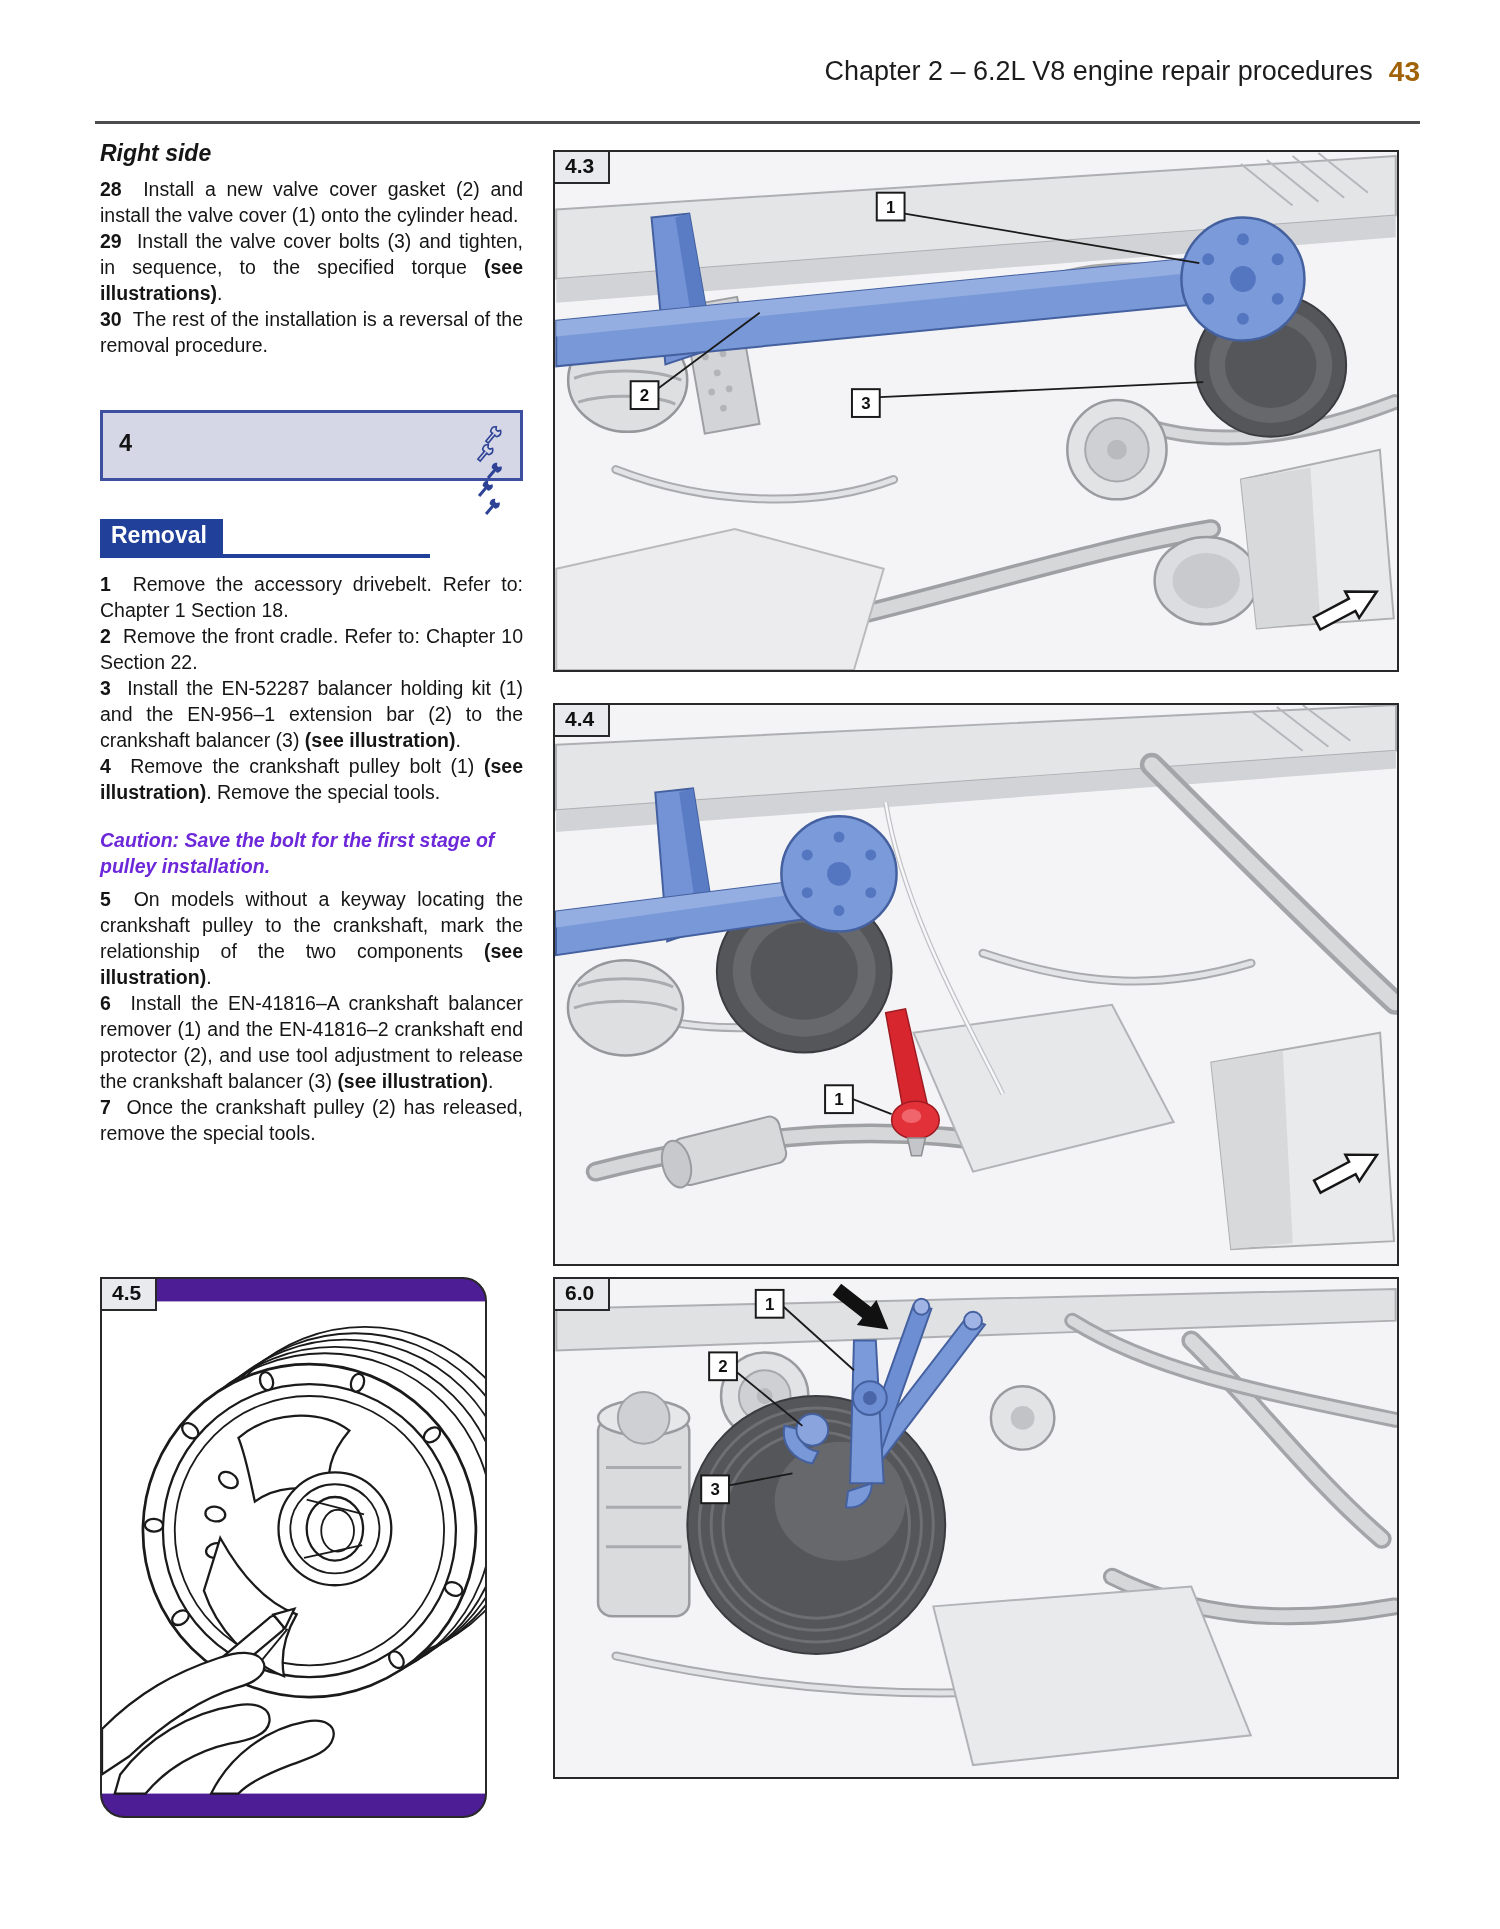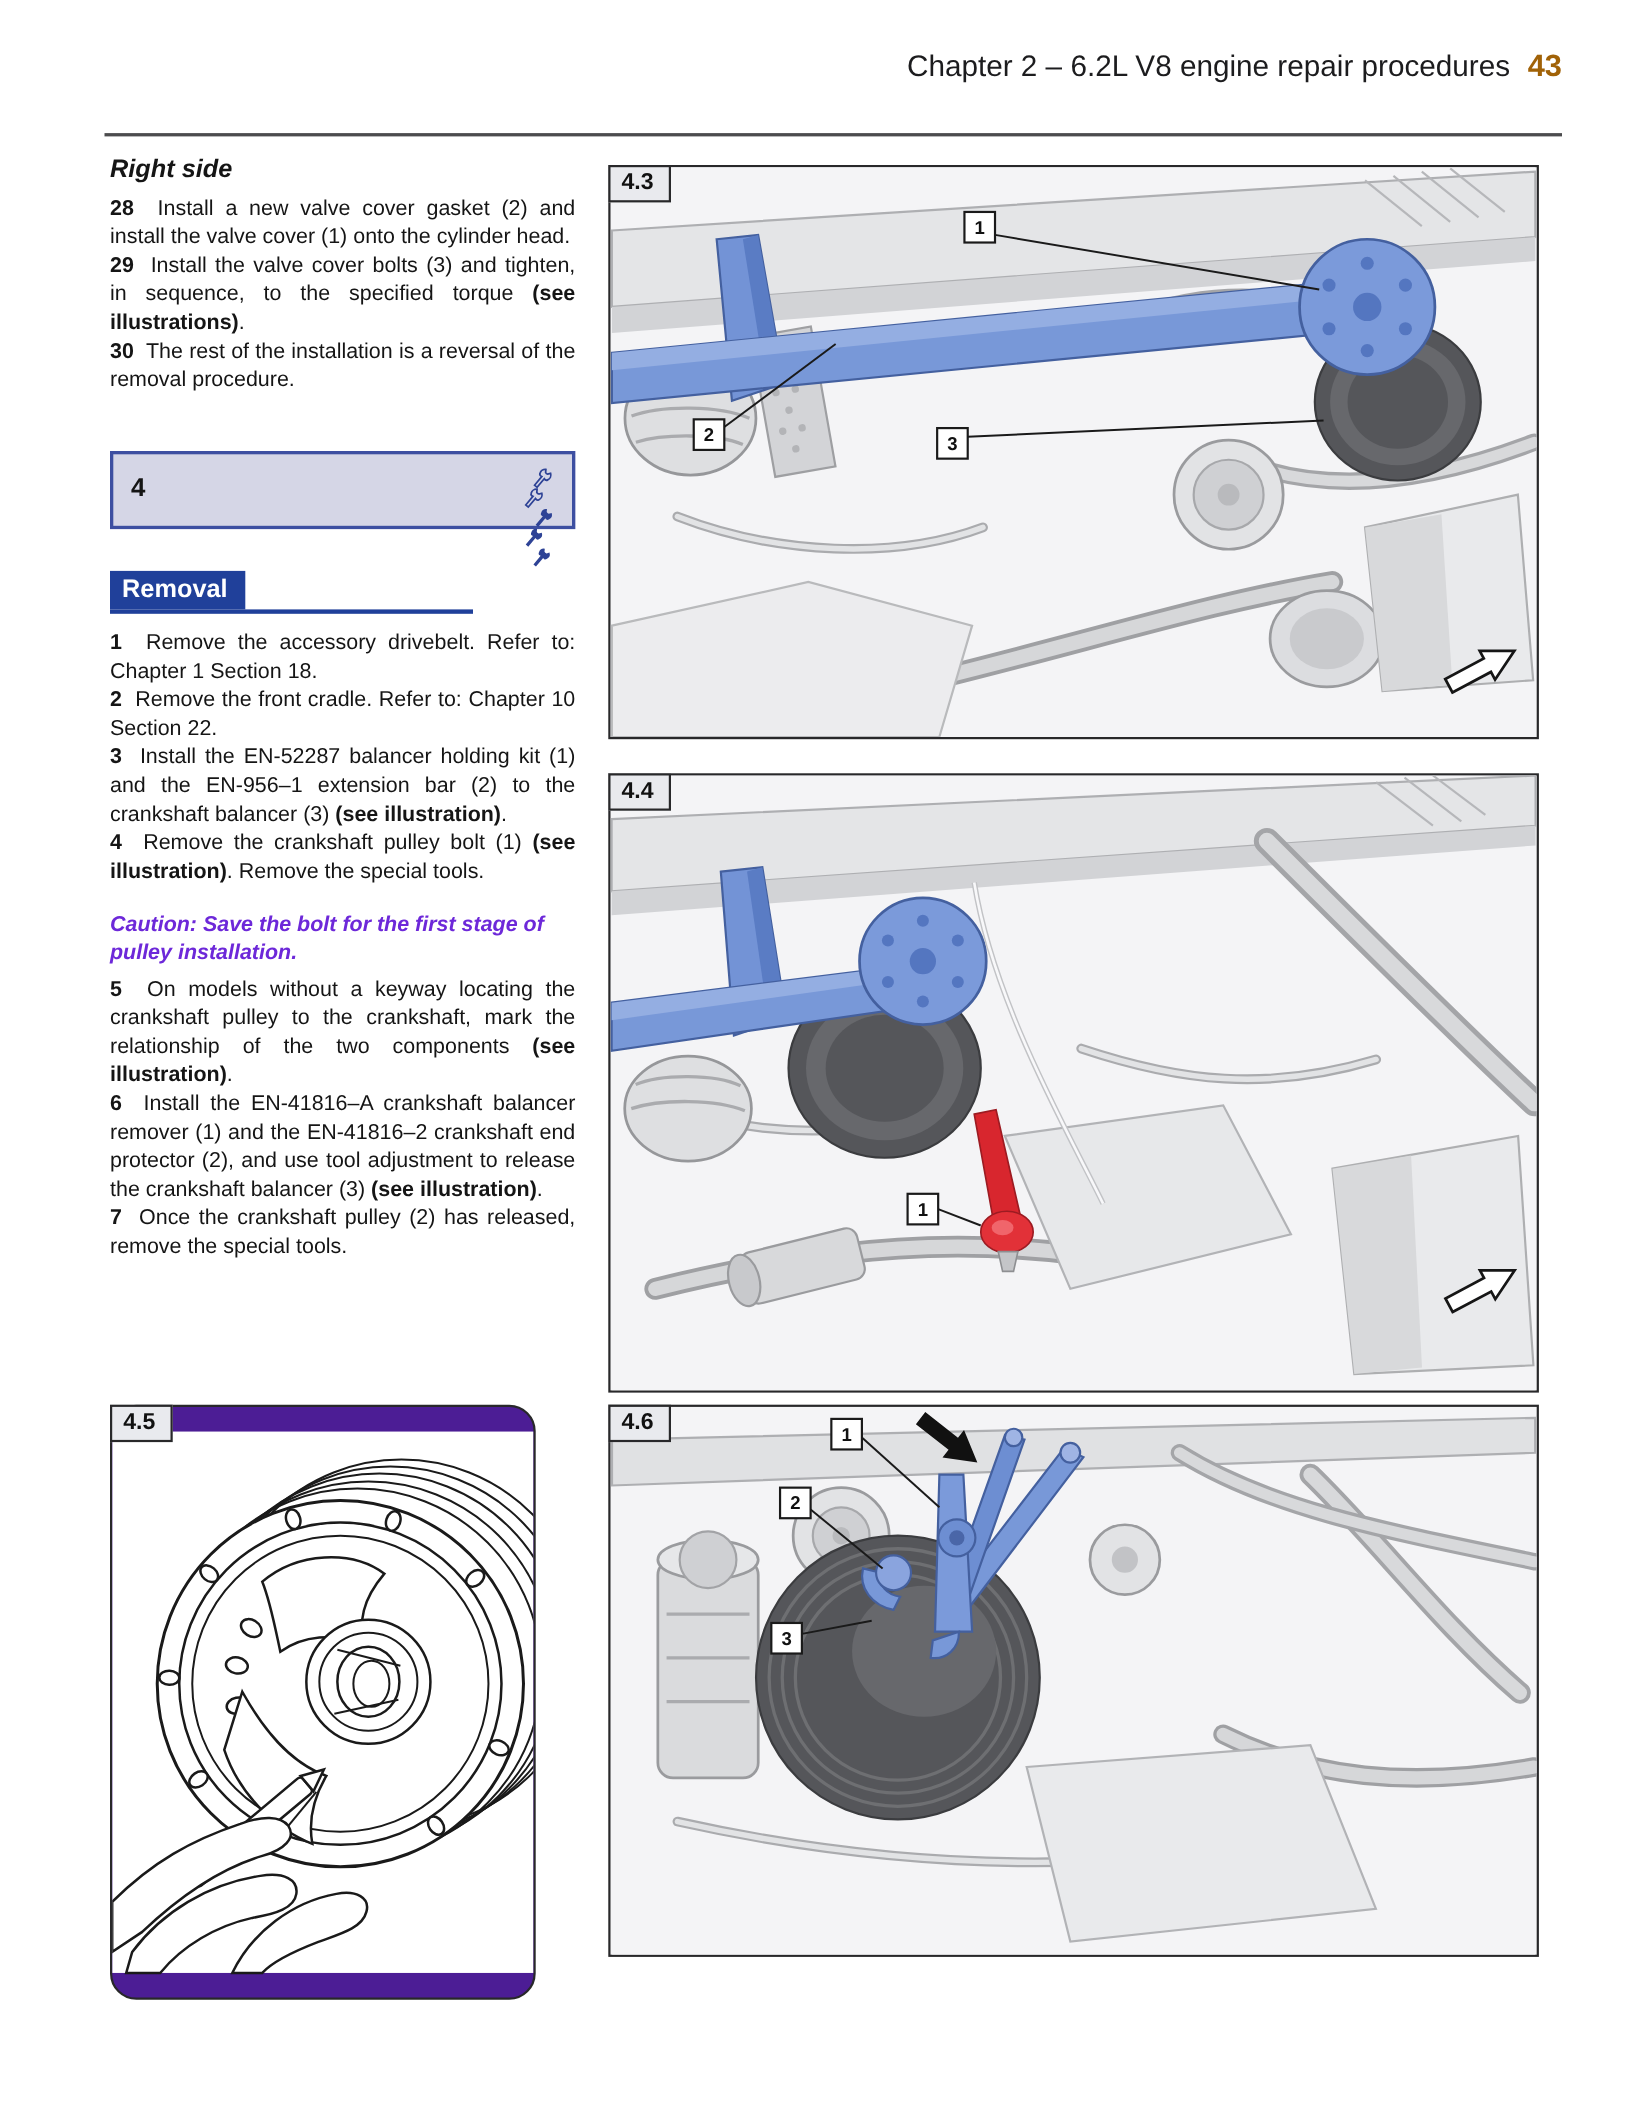--- a/index.html
+++ b/index.html
@@ -1,21 +1,21 @@
 <!DOCTYPE html>
 <html><head>
 <meta charset="utf-8">
 <style>
   html,body{margin:0;padding:0;background:#ffffff;}
   .page{position:relative;width:1500px;height:1929px;background:#ffffff;
         font-family:"Liberation Sans",sans-serif;color:#151515;overflow:hidden;}
 
   
-  .header{position:absolute;top:44px;left:95px;right:80px;display:flex;
-          justify-content:flex-end;align-items:center;gap:16px;}
+  .header{position:absolute;top:56px;left:95px;right:80px;display:flex;
+          justify-content:flex-end;align-items:flex-start;gap:16px;}
   .header-title{font-size:27px;color:#1c1c1e;}
   .page-num{font-size:28px;font-weight:bold;color:#a16207;}
   .header-rule{position:absolute;left:95px;right:80px;top:121px;height:3px;background:#4c4c4e;}
 
   
   .left-col{position:absolute;left:100px;top:140px;width:423px;}
   .subheading{font-style:italic;font-weight:bold;font-size:23px;margin:0 0 9px 0;}
   .para{font-size:19.5px;line-height:26px;text-align:justify;margin:0;}
   .para b{font-weight:bold;}
   .para.caution{color:#6d28d9;font-weight:bold;font-style:italic;margin:22px 0 7px 0;text-align:left;}
@@ -402,16 +402,16 @@
       </g>
       <g>
         <rect class="callout-box" x="154" y="74" width="28" height="28"></rect>
         <text class="callout-num" x="168" y="94">2</text>
       </g>
       <g>
         <rect class="callout-box" x="146" y="198" width="28" height="28"></rect>
         <text class="callout-num" x="160" y="218">3</text>
       </g>
     </svg>
-    <div class="fig-label">4.6</div>
+    <div class="fig-label">6.0</div>
   </div>
 
 </div>
 
 </body></html>

